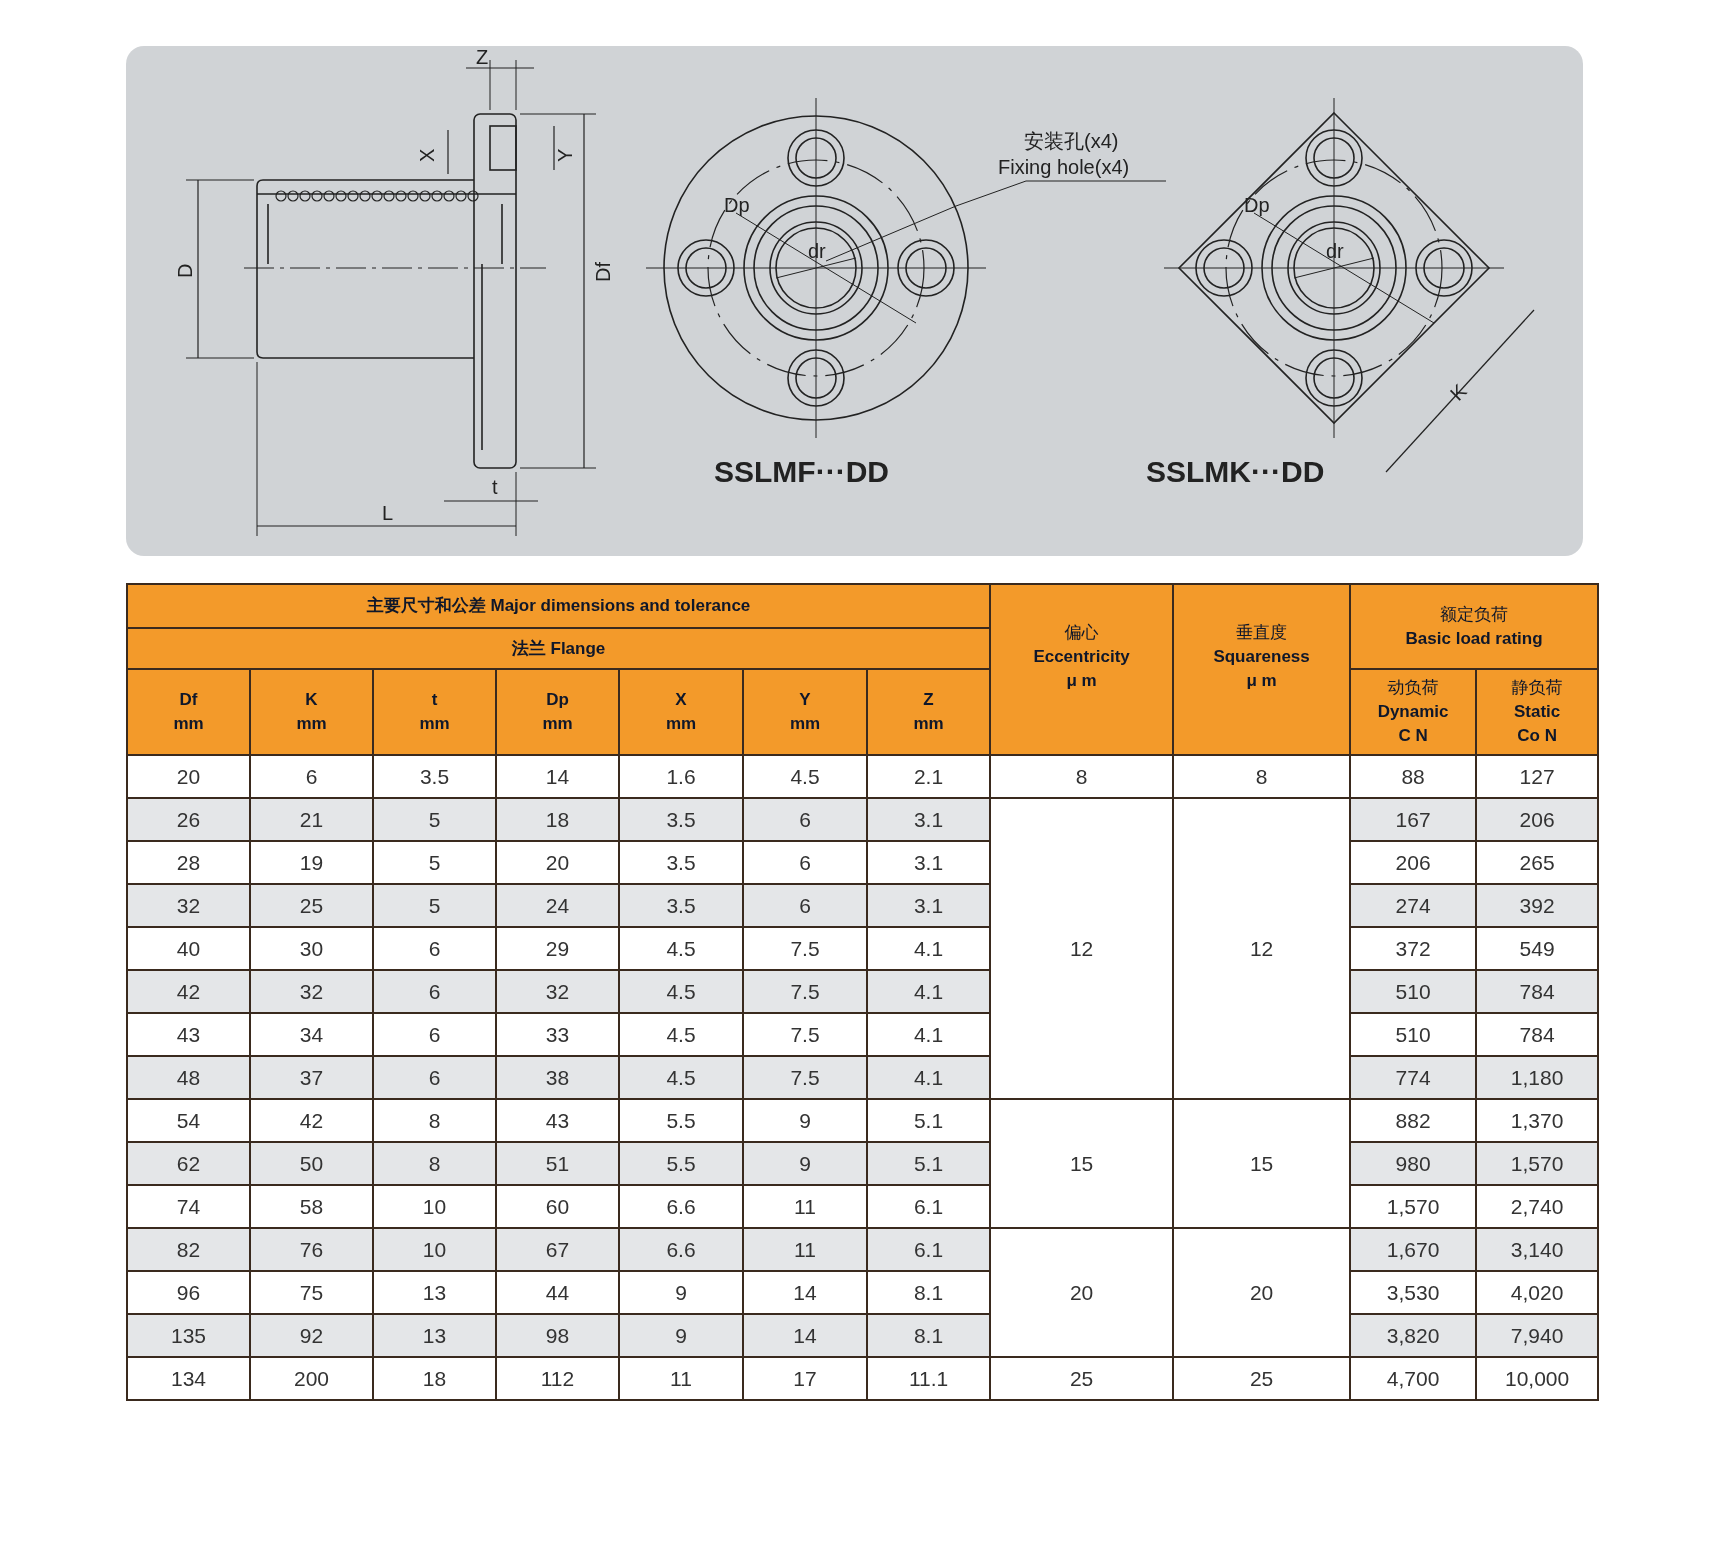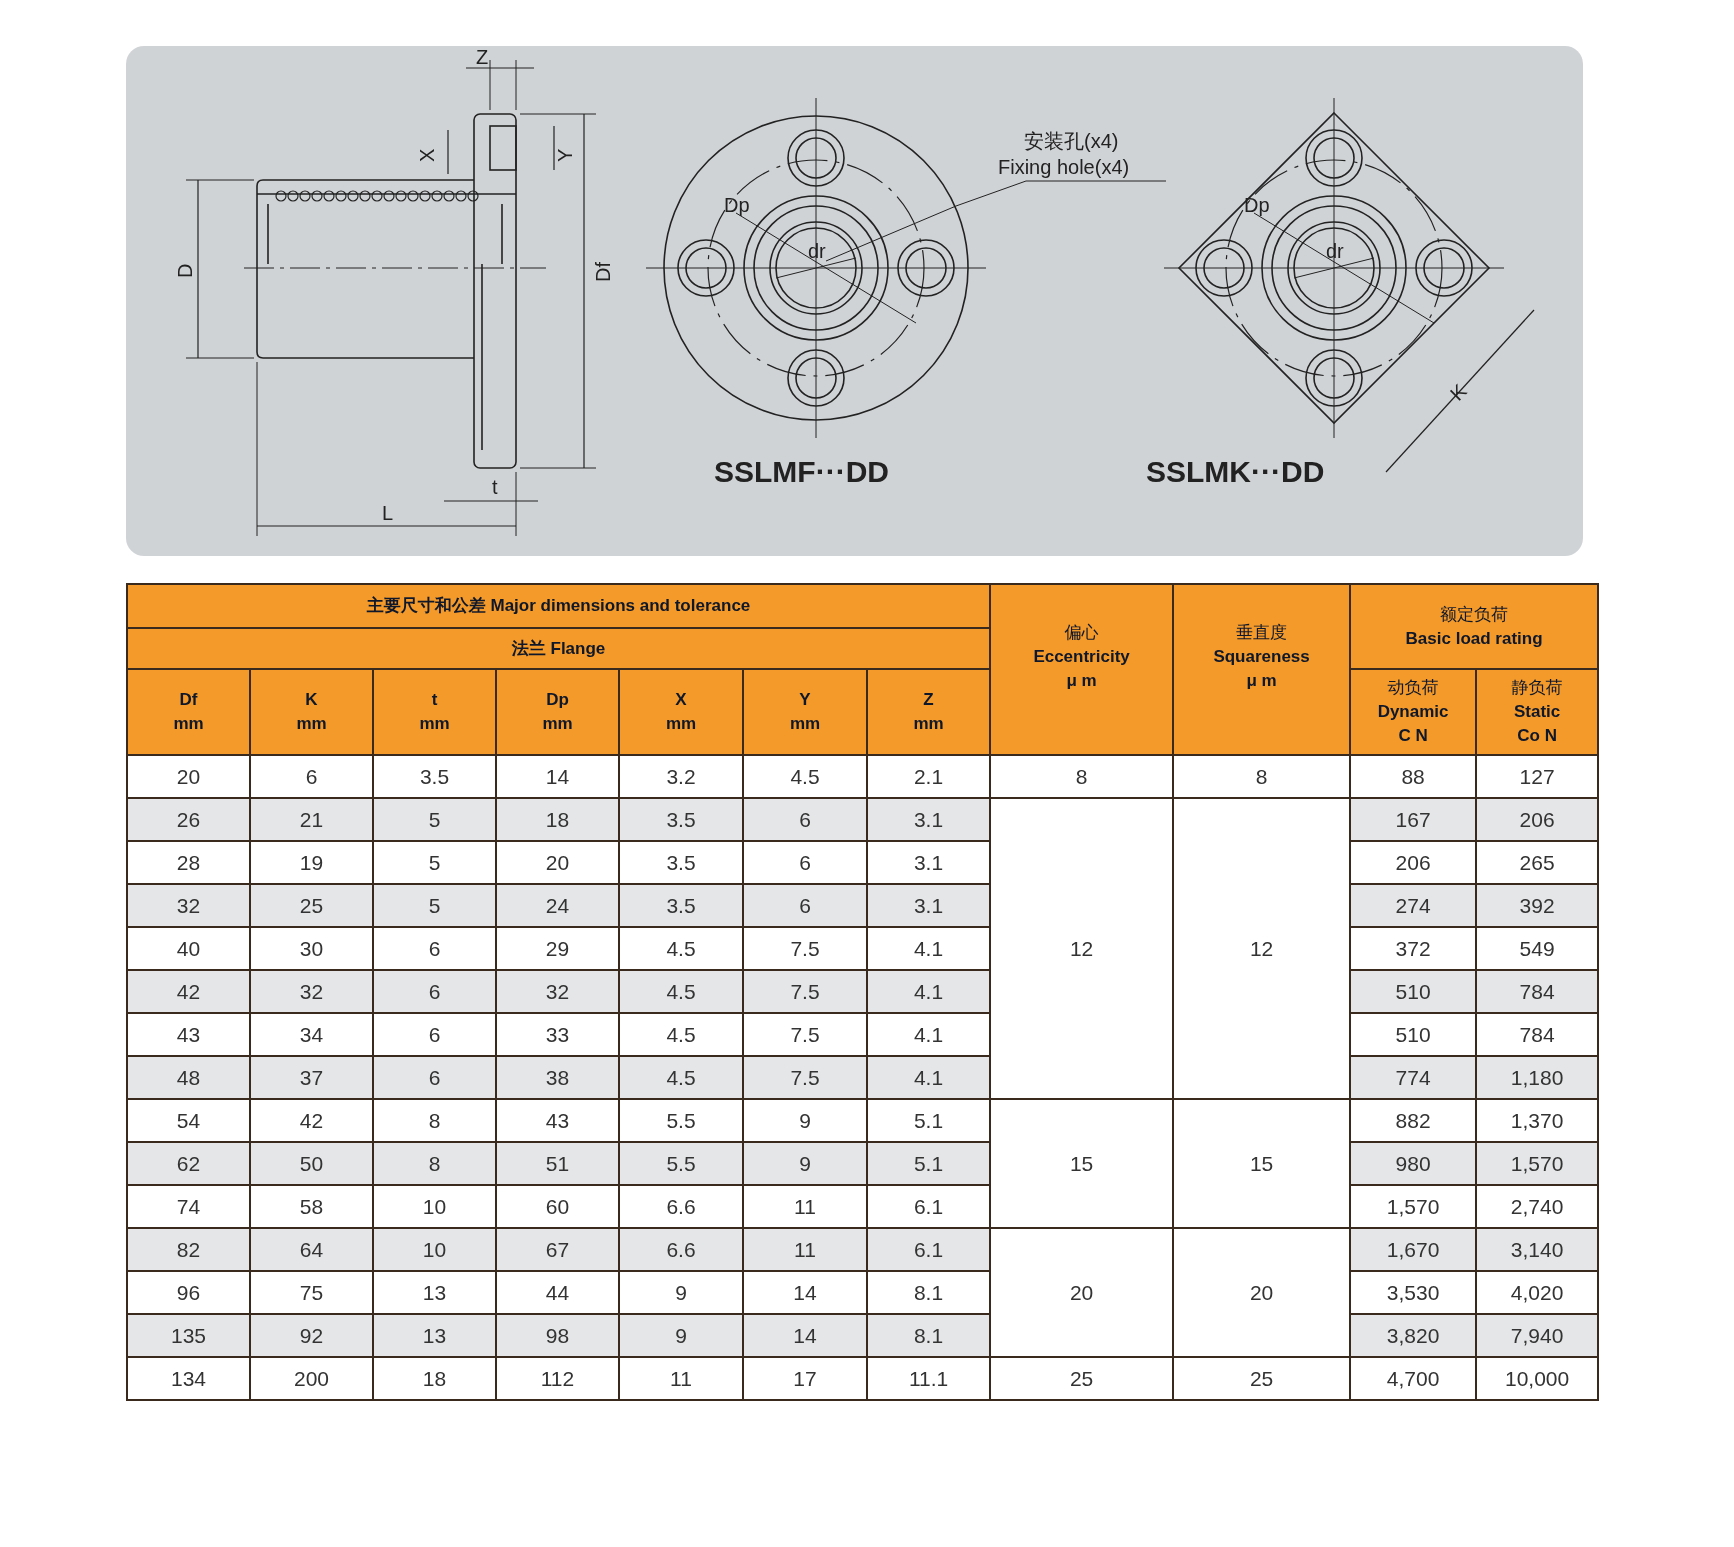--- a/index.html
+++ b/index.html
@@ -229,21 +229,21 @@
           <div>Co N</div>
         </th>
     </tr>
   </thead>
   <tbody id="tbody">
       <tr>
         <td class="cell">20</td>
         <td class="cell">6</td>
         <td class="cell">3.5</td>
         <td class="cell">14</td>
-        <td class="cell">3.2</td>
+        <td class="cell">1.6</td>
         <td class="cell">4.5</td>
         <td class="cell">2.1</td>
         <td class="merge" rowspan="1">8</td>
         <td class="merge" rowspan="1">8</td>
         <td class="cell">88</td>
         <td class="cell">127</td>
       </tr>
       <tr class="alt">
         <td class="cell">26</td>
         <td class="cell">21</td>
@@ -353,21 +353,21 @@
         <td class="cell">10</td>
         <td class="cell">60</td>
         <td class="cell">6.6</td>
         <td class="cell">11</td>
         <td class="cell">6.1</td>
         <td class="cell">1,570</td>
         <td class="cell">2,740</td>
       </tr>
       <tr class="alt">
         <td class="cell">82</td>
-        <td class="cell">64</td>
+        <td class="cell">76</td>
         <td class="cell">10</td>
         <td class="cell">67</td>
         <td class="cell">6.6</td>
         <td class="cell">11</td>
         <td class="cell">6.1</td>
         <td class="merge" rowspan="3">20</td>
         <td class="merge" rowspan="3">20</td>
         <td class="cell">1,670</td>
         <td class="cell">3,140</td>
       </tr>

